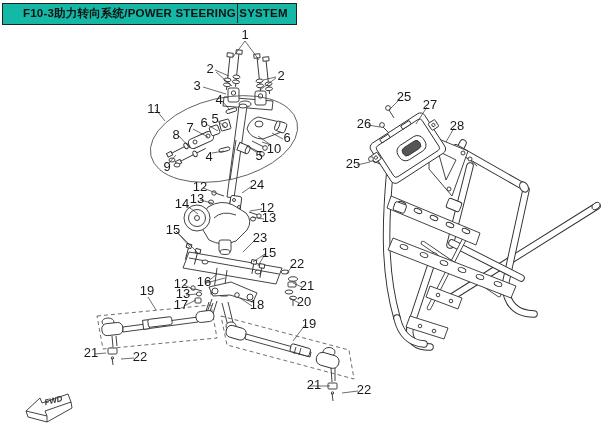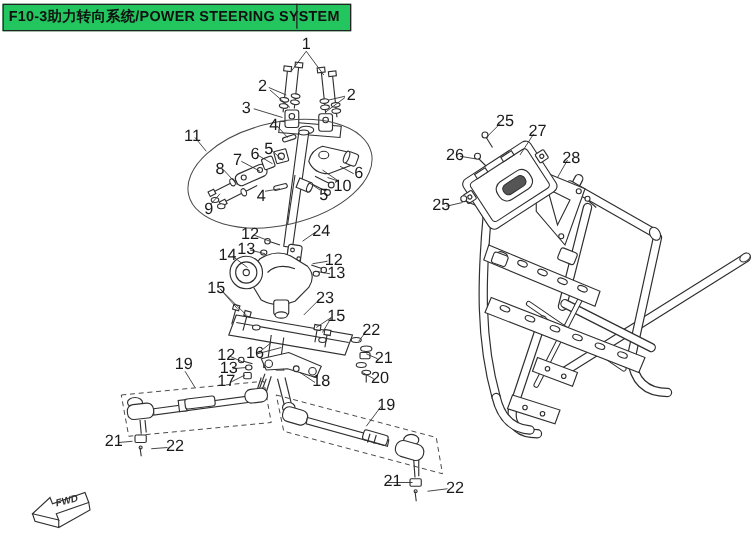--- a/index.html
+++ b/index.html
@@ -1,20 +1,20 @@
 <!DOCTYPE html>
 <html><head>
 <meta charset="utf-8">
 <style>
   html,body{margin:0;padding:0;background:#fff;}
   body{width:605px;height:433px;position:relative;overflow:hidden;
        font-family:"Liberation Sans",sans-serif;}
   .title-box{position:absolute;left:2px;top:3px;border:1.5px solid #222;
-       padding:2px 8px 3px 4px;font-size:11.5px;font-weight:bold;color:#111;
-       background:#22c55e;white-space:nowrap;letter-spacing:0.2px;}
+       padding:2px 8px 3px 20px;font-size:11.5px;font-weight:bold;color:#111;
+       background:#14b8a6;white-space:nowrap;letter-spacing:0.2px;}
   .title-tick{position:absolute;left:237px;top:3px;height:20px;width:0;
        border-left:1.2px solid #222;}
   svg{position:absolute;left:0;top:0;}
   .ln{fill:none;stroke:#2f2f2f;stroke-width:0.9;}
   .ldr{fill:none;stroke:#2f2f2f;stroke-width:0.7;}
   .fw{fill:#ffffff;stroke:#2f2f2f;stroke-width:0.9;}
   .dk{fill:#555555;stroke:#2f2f2f;stroke-width:0.8;}
   .dash{fill:none;stroke:#4a4a4a;stroke-width:0.8;stroke-dasharray:4 3;}
   .balloon{fill:none;stroke:#4a4a4a;stroke-width:0.8;}
   .tube-o{fill:none;stroke:#2f2f2f;stroke-width:7.5;stroke-linecap:round;}

